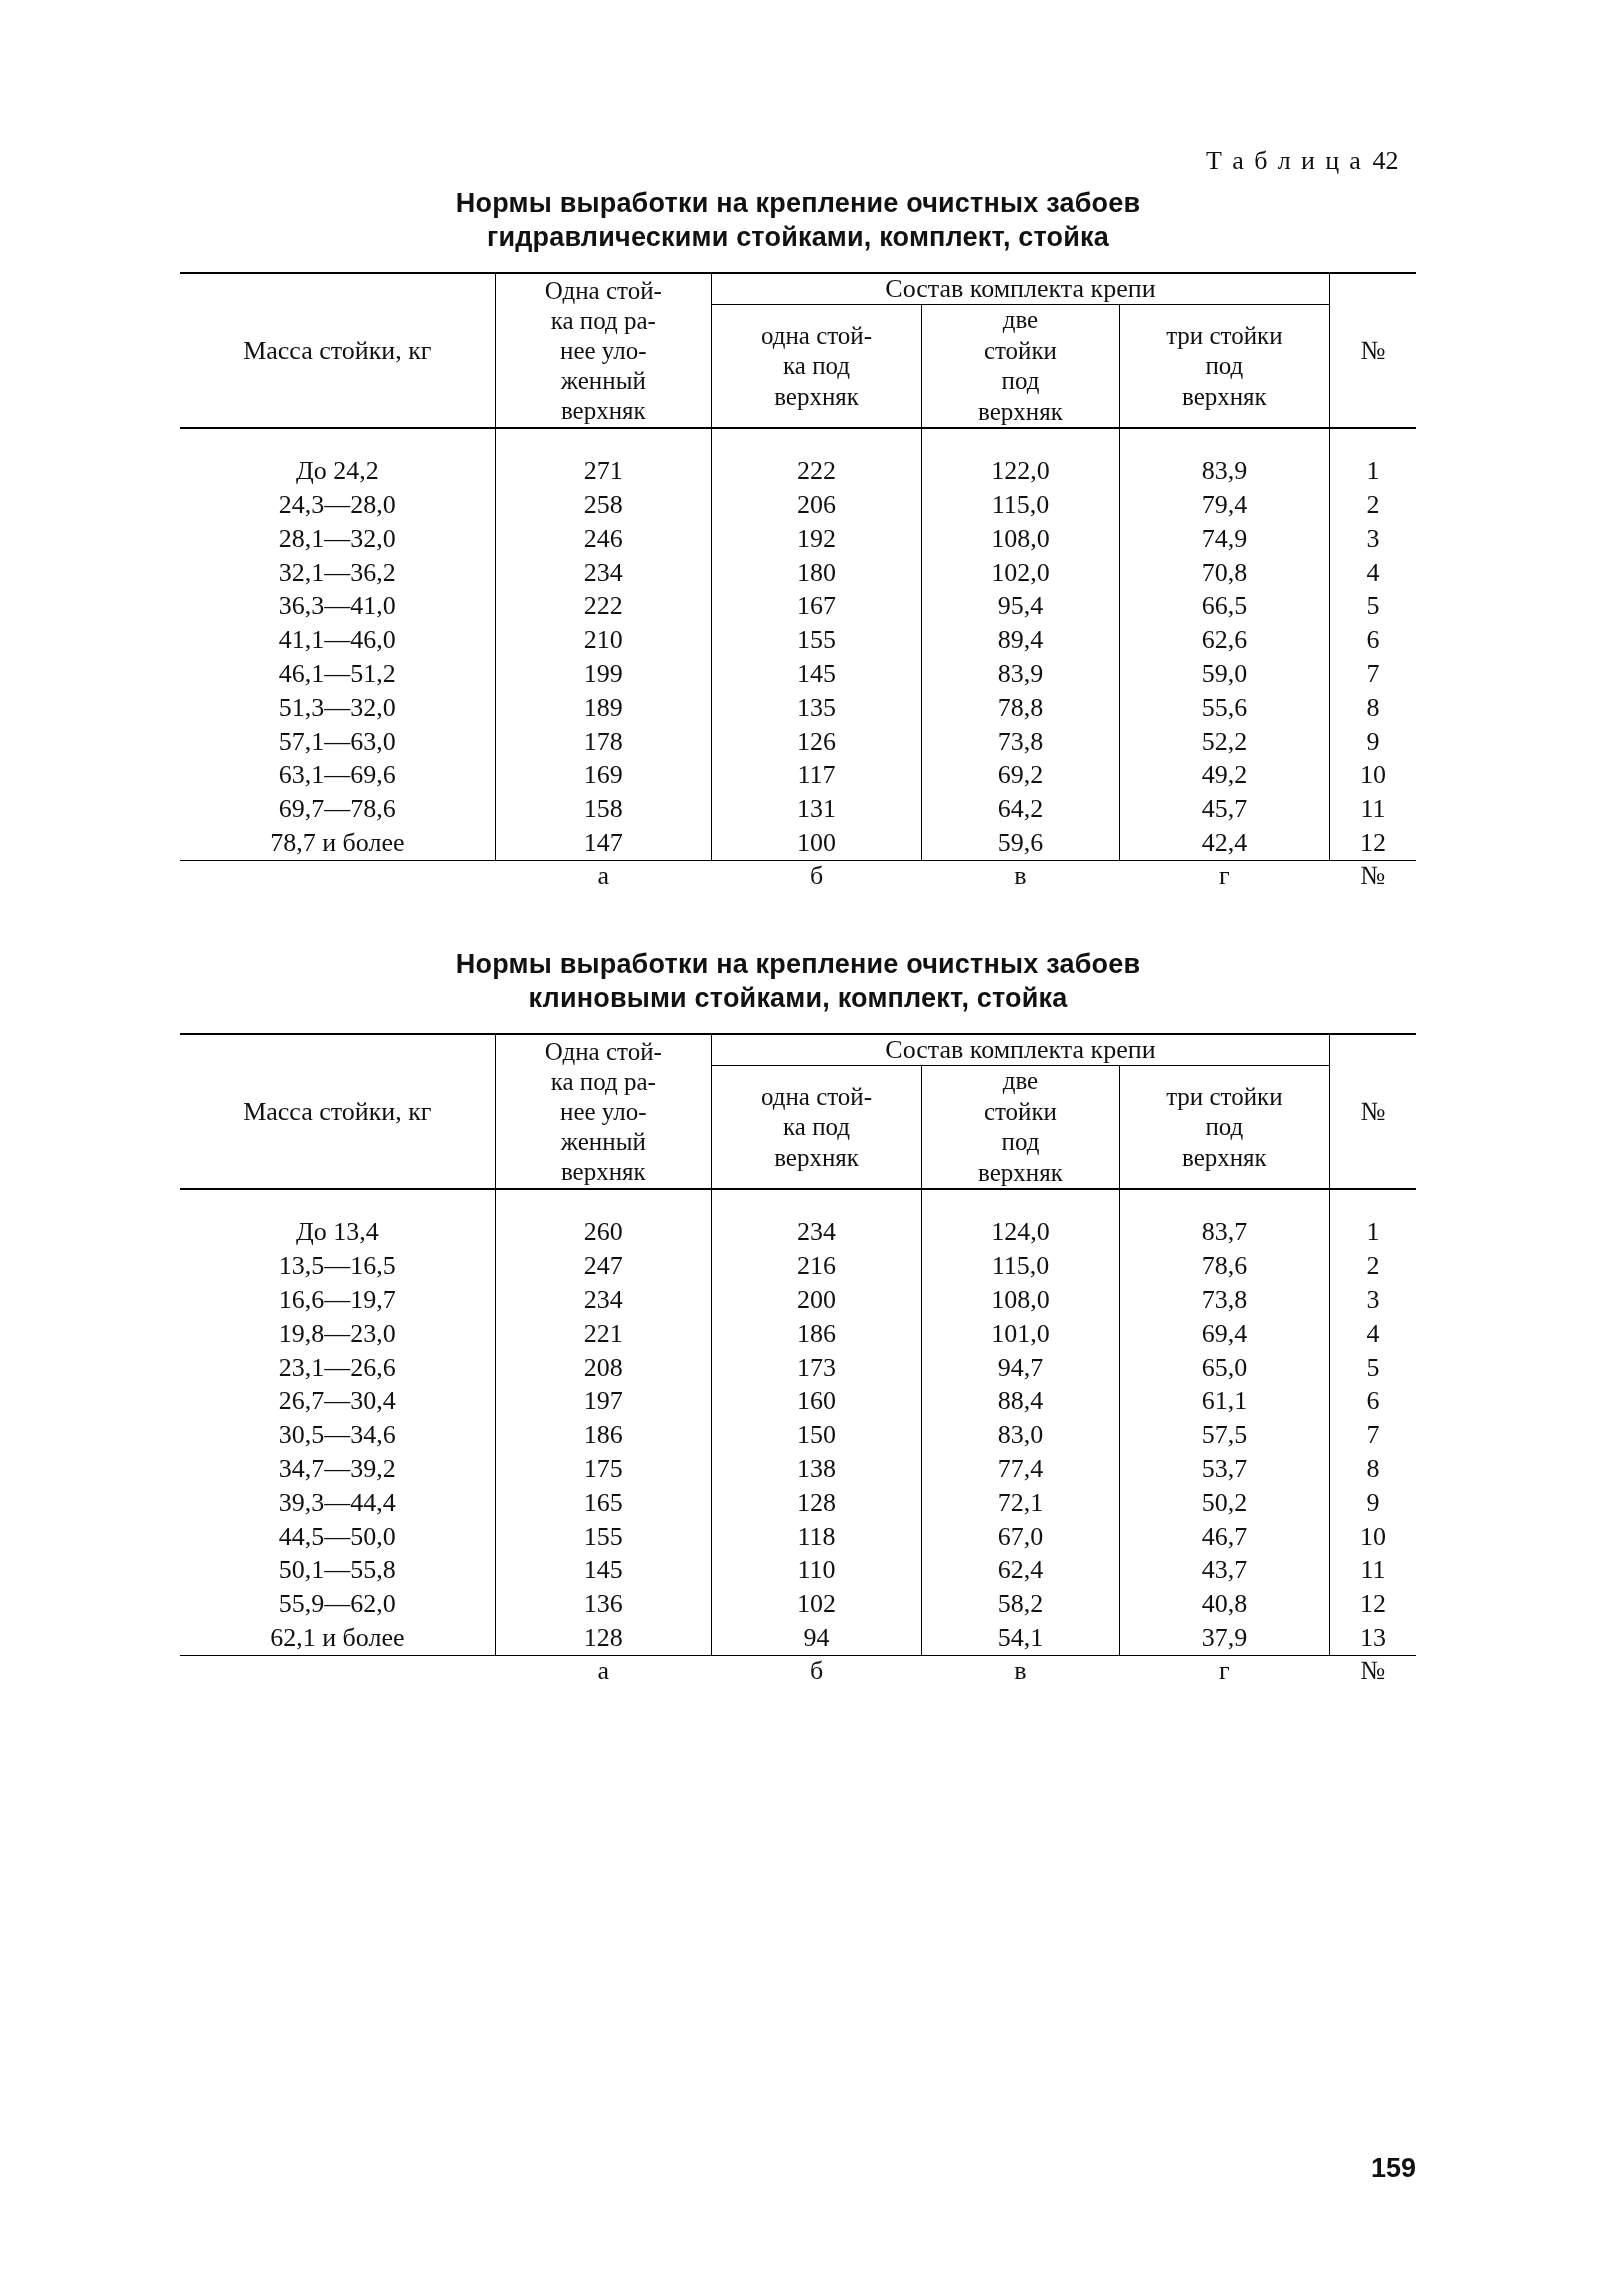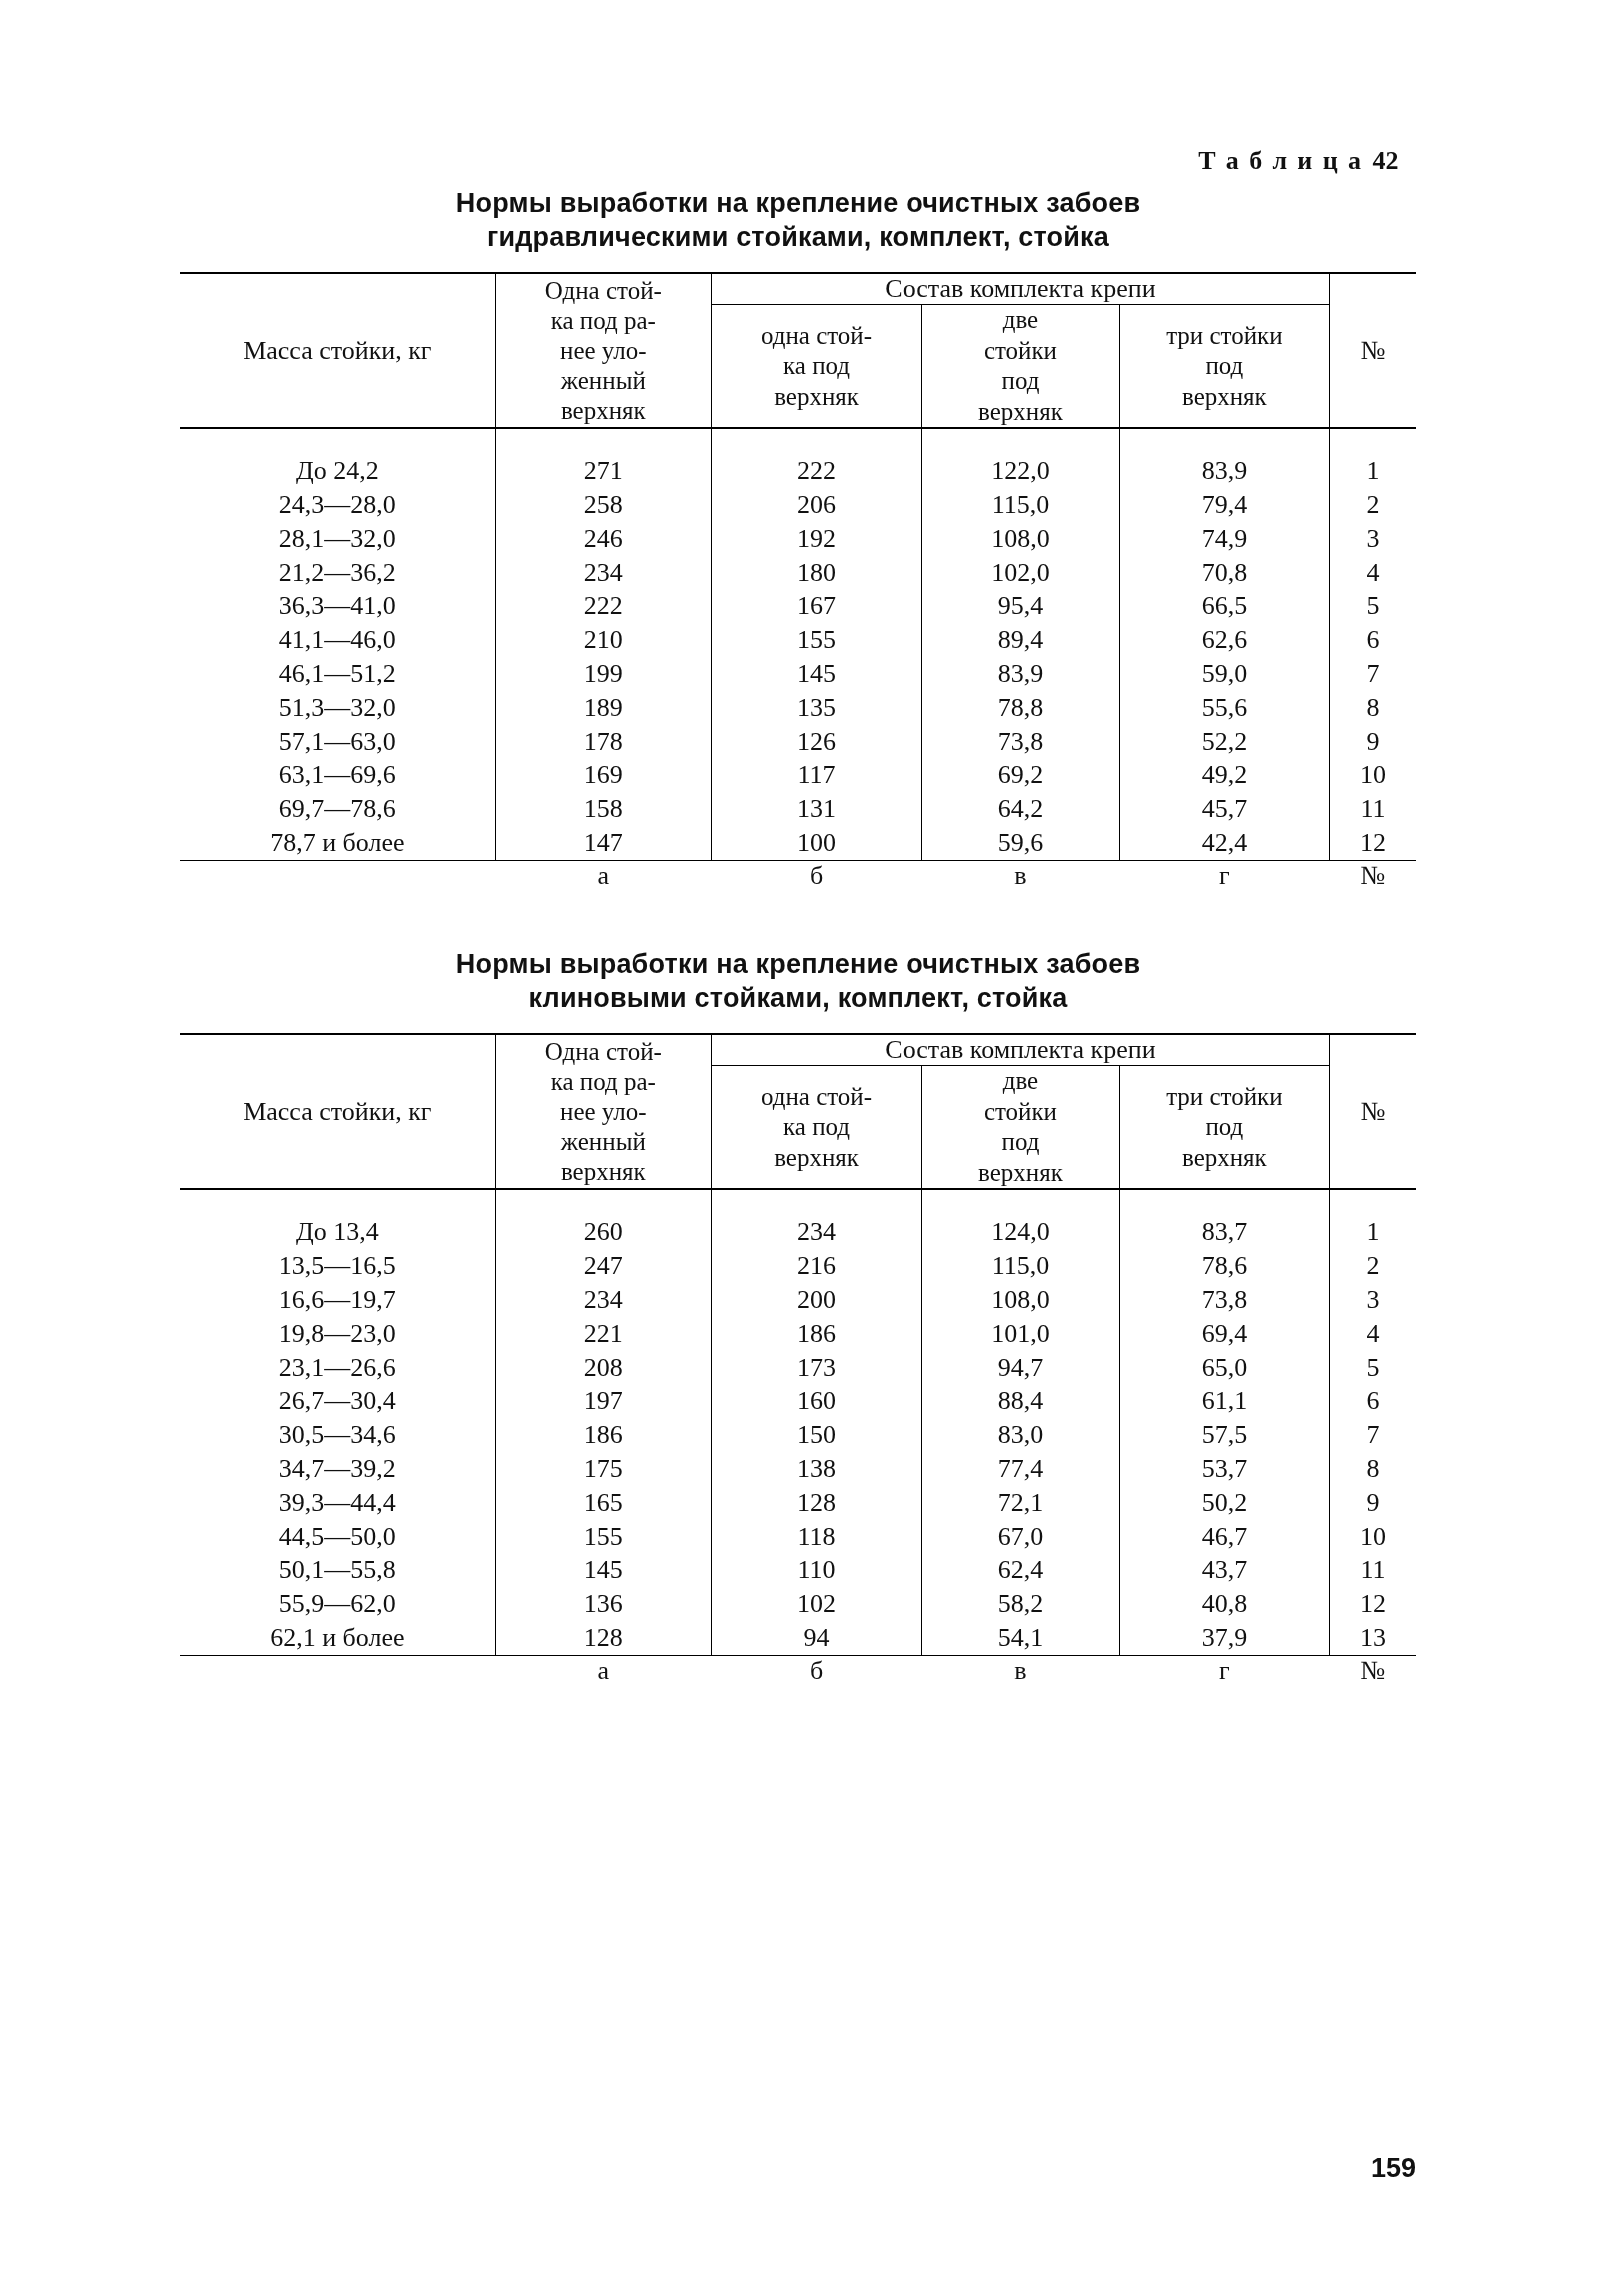--- a/index.html
+++ b/index.html
@@ -28,21 +28,20 @@
   .table-block + .table-block {
     margin-top: 56px;
   }
 
   .tbl-label {
     text-align: right;
     font-size: 26px;
     letter-spacing: 1.9px;
     margin-bottom: 9.7px;
     padding-right: 17.5px;
-    font-weight: bold;
   }
   .tbl-label .num {
     letter-spacing: 0;
     margin-left: 9.7px;
   }
 
   .tbl-title {
     text-align: center;
     font-family: "Liberation Sans", sans-serif;
     font-weight: bold;
@@ -216,21 +215,21 @@
         </tr>
         <tr>
           <td class="data c-mass br-thin">28,1—32,0</td>
           <td class="data br-thin">246</td>
           <td class="data br-thin">192</td>
           <td class="data br-thin">108,0</td>
           <td class="data br-thin">74,9</td>
           <td class="data c-no">3</td>
         </tr>
         <tr>
-          <td class="data c-mass br-thin">21,2—36,2</td>
+          <td class="data c-mass br-thin">32,1—36,2</td>
           <td class="data br-thin">234</td>
           <td class="data br-thin">180</td>
           <td class="data br-thin">102,0</td>
           <td class="data br-thin">70,8</td>
           <td class="data c-no">4</td>
         </tr>
         <tr>
           <td class="data c-mass br-thin">36,3—41,0</td>
           <td class="data br-thin">222</td>
           <td class="data br-thin">167</td>

